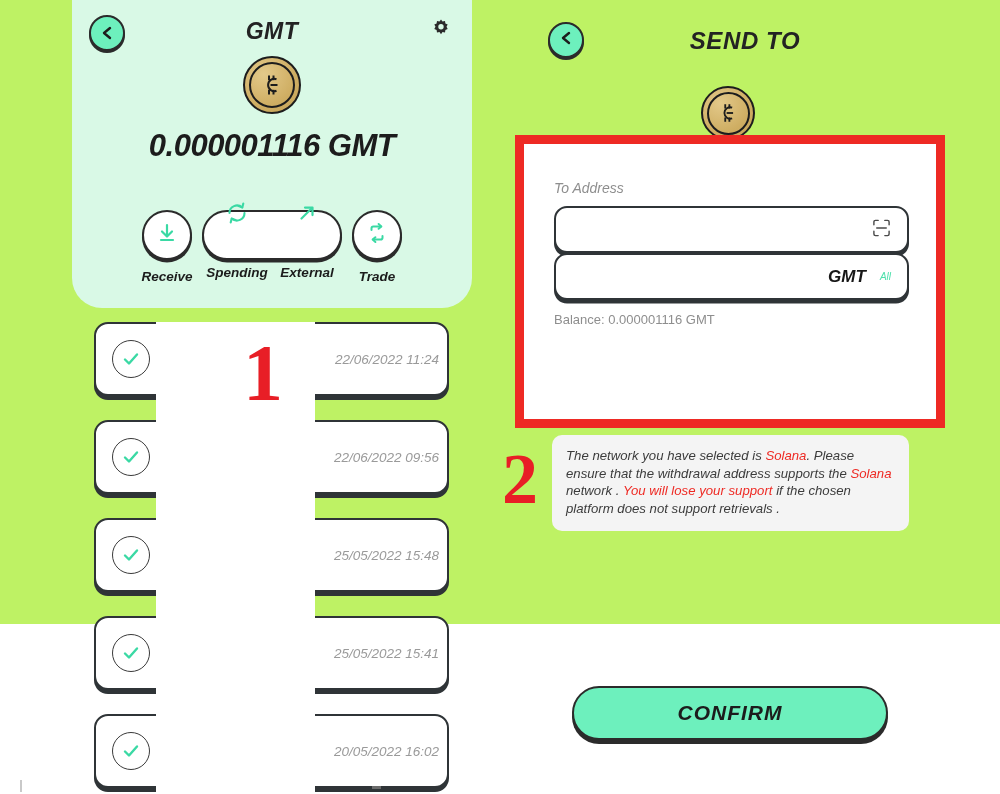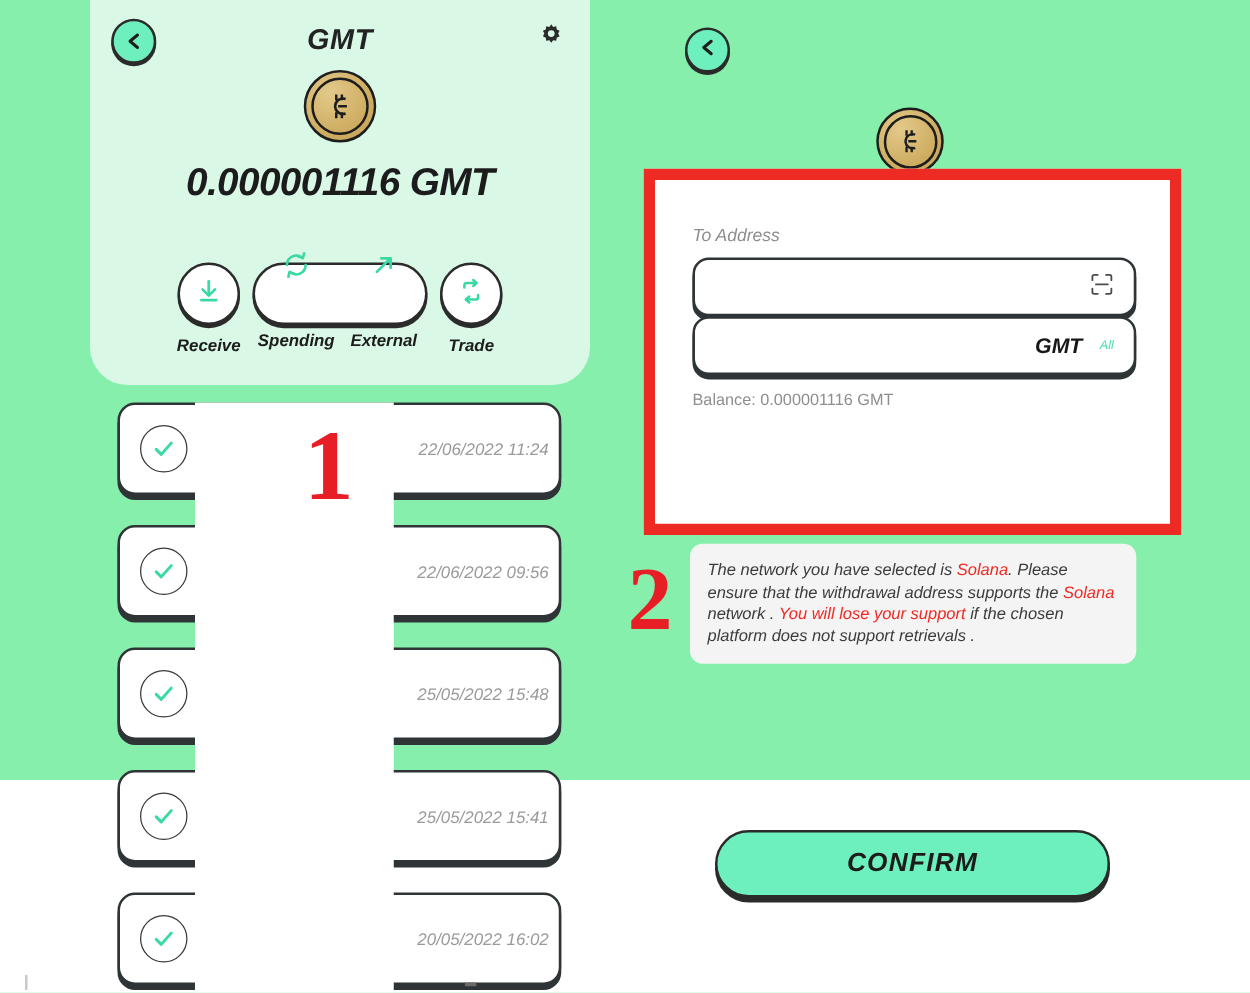--- a/index.html
+++ b/index.html
@@ -2,21 +2,21 @@
 <html><head>
 <meta charset="utf-8">
 <style>
   * { box-sizing: border-box; margin: 0; padding: 0; }
   html, body {
     width: 1000px; height: 794px;
     background: #ffffff;
     font-family: "Liberation Sans", sans-serif;
     overflow: hidden;
   }
-  .screen { position: relative; width: 1000px; height: 624px; background: #86efac; }
+  .screen { position: relative; width: 1000px; height: 624px; background: #bef264; }
 
   
   .left-panel {
     position: absolute; left: 72px; top: 0px; width: 400px; height: 794px;
   }
   .wallet-header {
     position: absolute; left: 0; top: 0; width: 400px; height: 308px;
     background: #d9f9e6;
     border-bottom-left-radius: 30px; border-bottom-right-radius: 30px;
   }
@@ -189,21 +189,21 @@
   }
   .warn-box {
     position: absolute; left: 62px; top: 435px; width: 357px; min-height: 85px;
     background: #f4f4f4; border-radius: 10px; padding: 12px 16px 14px 14px;
   }
   .warn-text {
     font-style: italic; font-size: 13.2px; line-height: 1.33; color: #3c3c3c;
   }
   .warn-text .hl { color: #ee2a24; }
   .confirm-btn {
-    position: absolute; left: 82px; top: 664px; width: 316px; height: 54px;
+    position: absolute; left: 82px; top: 686px; width: 316px; height: 54px;
     background: #6df0bd; border: 2.5px solid #2b2b2b; border-radius: 27px;
     box-shadow: 0 4px 0 #2b2b2b;
     display:flex; align-items:center; justify-content:center;
   }
   .confirm-label {
     font-style: italic; font-weight: 700; font-size: 21px;
     letter-spacing: 1px; color: #1c1c1c;
   }
 </style>
 </head>
@@ -393,20 +393,21 @@
   <div class="right-panel">
 
     <div class="send-back">
       <span>
         <svg width="14" height="16" viewBox="0 0 14 16">
           <polyline points="10,3 4,8 10,13" fill="none" stroke="#1d1d1d" stroke-width="2.4" stroke-linecap="round" stroke-linejoin="round"></polyline>
         </svg>
       </span>
     </div>
 
+    <div class="send-title">SEND TO</div>
 
     <div class="send-coin">
       <div class="ring">
         <svg width="24" height="24" viewBox="0 0 26 26">
           <path d="M17.5 7.2a6.2 6.2 0 1 0 0 11.6" fill="none" stroke="#1d1d1d" stroke-width="2"></path>
           <line x1="11.5" y1="13" x2="18.5" y2="13" stroke="#1d1d1d" stroke-width="2"></line>
           <line x1="10" y1="3.5" x2="10" y2="8.2" stroke="#1d1d1d" stroke-width="2"></line>
           <line x1="14.5" y1="3.5" x2="14.5" y2="8.2" stroke="#1d1d1d" stroke-width="2"></line>
           <line x1="10" y1="17.8" x2="10" y2="22.5" stroke="#1d1d1d" stroke-width="2"></line>
           <line x1="14.5" y1="17.8" x2="14.5" y2="22.5" stroke="#1d1d1d" stroke-width="2"></line>

